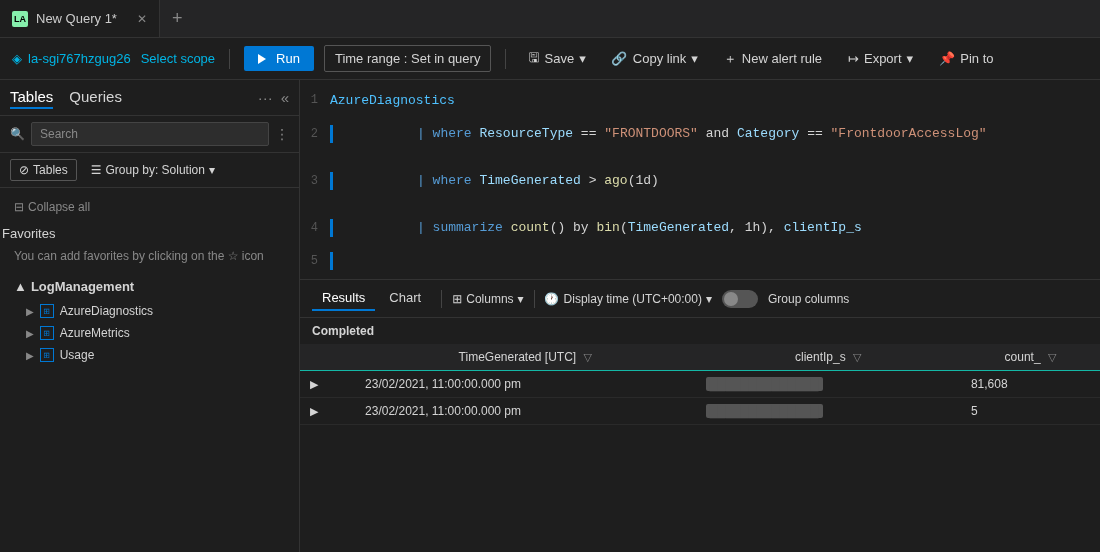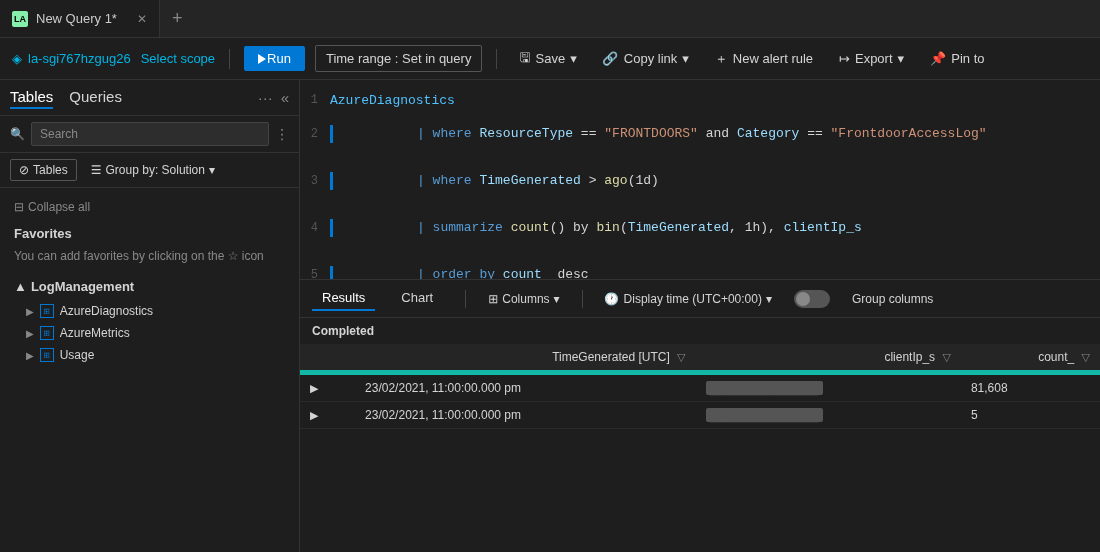--- a/index.html
+++ b/index.html
@@ -90,21 +90,21 @@
     }
     .btn-run {
       background: #0078d4;
       color: #fff;
       border: none;
       padding: 5px 14px;
       cursor: pointer;
       border-radius: 2px;
       display: flex;
       align-items: center;
-      gap: 1px;
+      gap: 10px;
       font-size: 13px;
     }
     .btn-run .play-icon {
       width: 0;
       height: 0;
       border-top: 5px solid transparent;
       border-bottom: 5px solid transparent;
       border-left: 8px solid #fff;
       display: inline-block;
     }
@@ -240,22 +240,22 @@
     .collapse-all {
       padding: 4px 14px;
       color: #888;
       font-size: 12px;
       cursor: pointer;
       display: flex;
       align-items: center;
       gap: 4px;
     }
     .section-header {
-      padding: 8px 14px 4px;
-      font-weight: 700;
+      padding: 8px 2px 4px;
+      font-weight: 400;
       color: #d4d4d4;
       font-size: 13px;
     }
     .section-desc {
       padding: 2px 14px 8px;
       color: #888;
       font-size: 12px;
       line-height: 1.5;
     }
     .section-group {
@@ -348,21 +348,21 @@
       display: flex;
       flex-direction: column;
       background: #1e1e1e;
       overflow: hidden;
     }
     .results-toolbar {
       display: flex;
       align-items: center;
       padding: 6px 12px;
       border-bottom: 1px solid #333;
-      gap: 16px;
+      gap: 4px;
     }
     .results-tab {
       padding: 4px 10px;
       color: #d4d4d4;
       cursor: pointer;
       font-size: 13px;
       border-bottom: 2px solid transparent;
     }
     .results-tab.active {
       border-bottom: 2px solid #0078d4;
@@ -432,22 +432,22 @@
     }
     .results-table {
       width: 100%;
       border-collapse: collapse;
       font-size: 12px;
     }
     .results-table th {
       background: #252526;
       color: #d4d4d4;
       padding: 6px 10px;
-      text-align: right;
-      border-bottom: 5px solid #14b8a6;
+      text-align: center;
+      border-bottom: 1px solid #14b8a6;
       font-weight: 400;
       white-space: nowrap;
     }
     .results-table th .col-filter {
       color: #888;
       margin-left: 4px;
       font-size: 11px;
     }
     .results-table td {
       padding: 6px 10px;
@@ -616,23 +616,20 @@
         <span class="line-num">4</span>
         <span class="line-bar"></span>
         <span class="line-content">
           <span class="kw-keyword">| summarize </span><span class="kw-func">count</span><span>() by </span><span class="kw-func">bin</span><span>(</span><span class="kw-param">TimeGenerated</span><span>, 1h), </span><span class="kw-param">clientIp_s</span>
         </span>
       </div>
 
       <div class="code-line">
         <span class="line-num">5</span>
         <span class="line-bar"></span>
-        <span class="line-content">
-          <span class="kw-keyword">| order by </span><span class="kw-param">count_</span><span> desc</span>
-        </span>
       </div>
     </div>
 
     <div class="results-area">
 
       <div class="results-toolbar">
         <span class="results-tab active">Results</span>
         <span class="results-tab">Chart</span>
         <div class="results-sep"></div>
         <button class="columns-btn">

